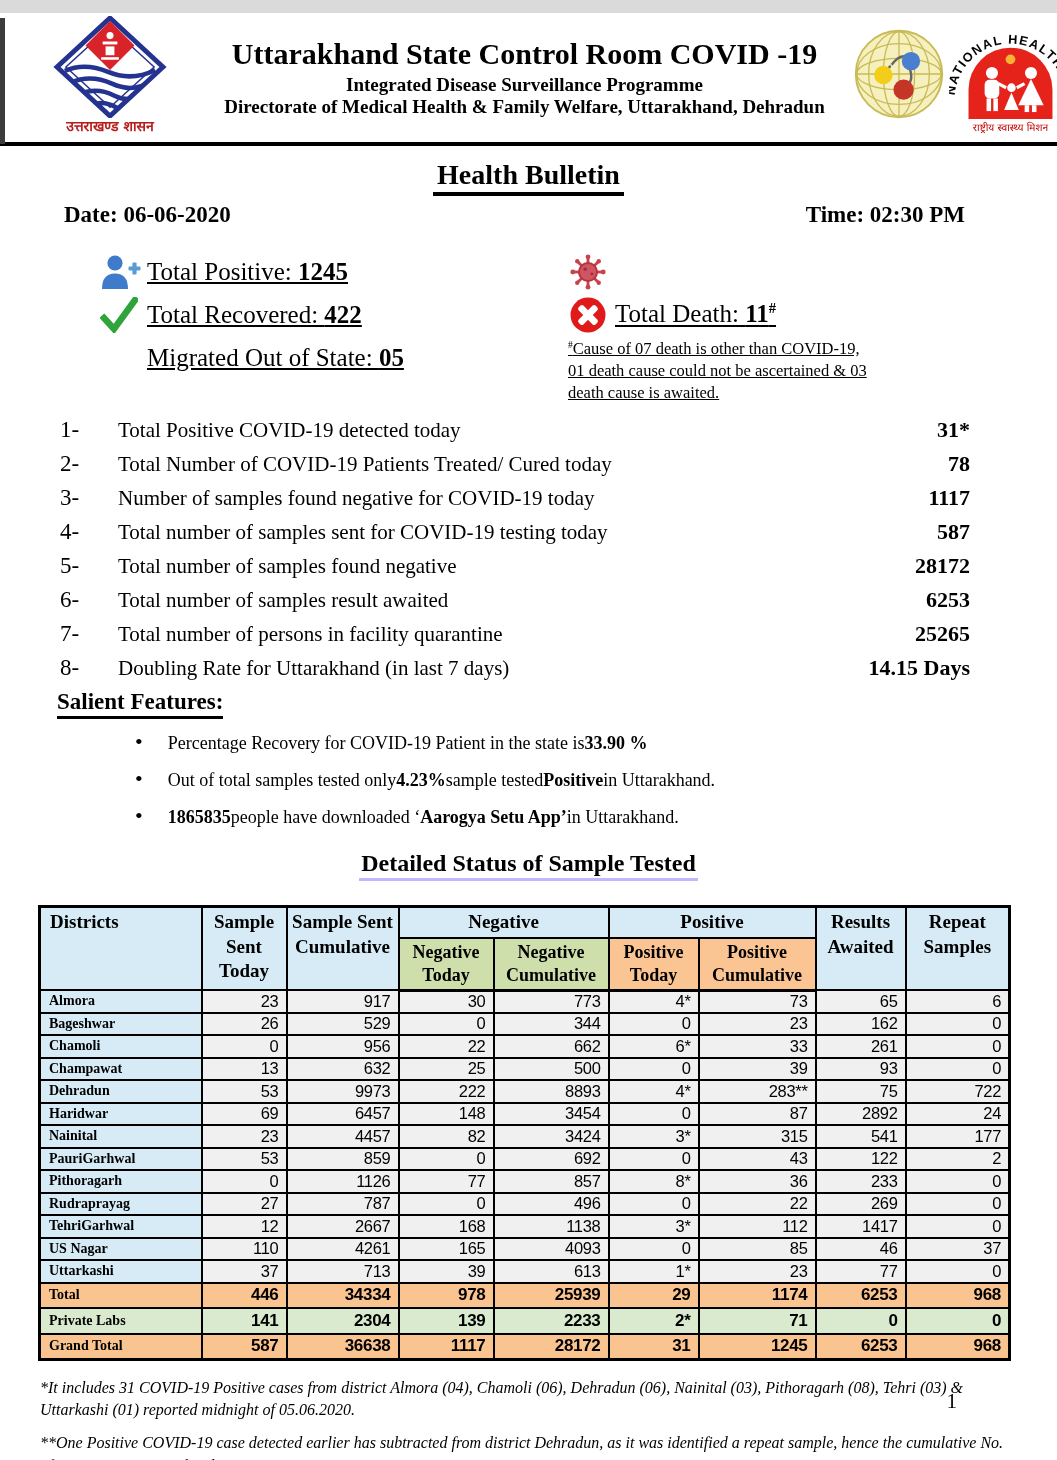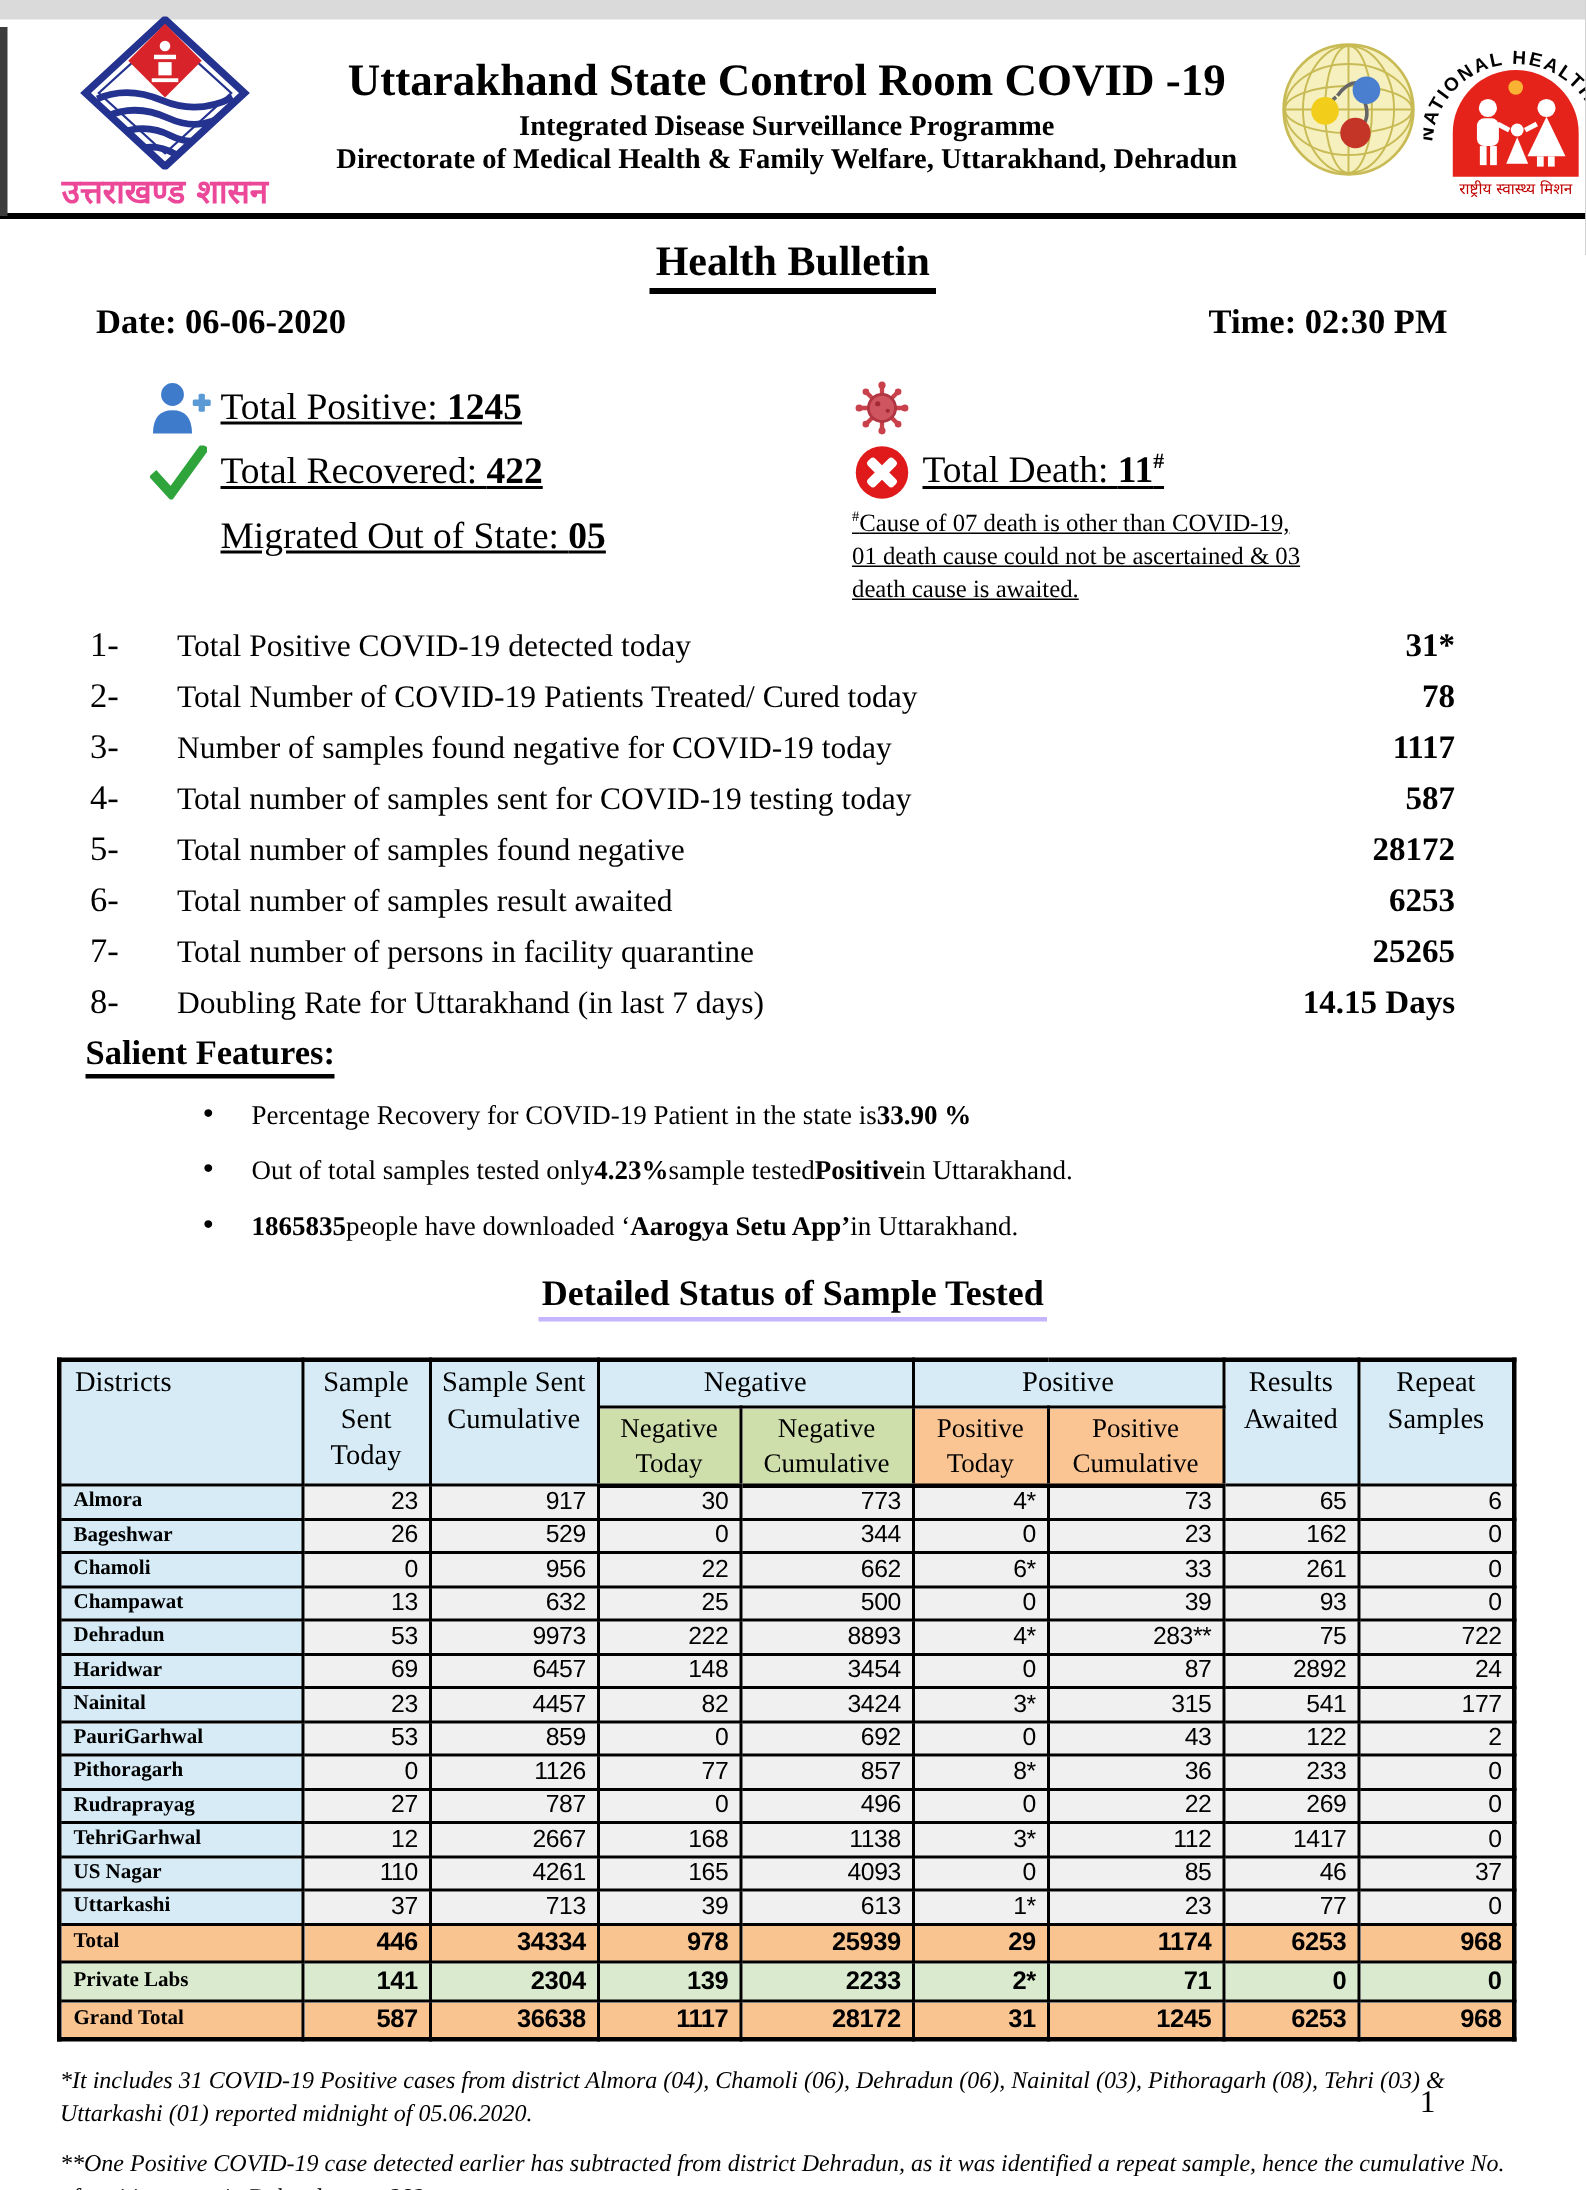--- a/index.html
+++ b/index.html
@@ -5,21 +5,21 @@
   * { margin:0; padding:0; box-sizing:border-box; }
   body { background:#888; font-family:"Liberation Serif", serif; }
   .page { width:1057px; height:1460px; background:#fff; position:relative; overflow:hidden; margin:0 auto; color:#000; }
   .scan-band { height:13px; background:#dadada; width:100%; }
   .artifact-left { position:absolute; left:0; top:18px; width:5px; height:126px; background:#3c3c3c; }
 
   
   .masthead { display:flex; align-items:center; padding:4px 0 8px 24px; border-bottom:4px solid #000; height:133px; }
   .uk-logo-block { width:172px; text-align:center; flex:none; }
   .uk-logo-block svg { display:block; margin:0 auto; }
-  .uk-caption { font-size:22px; font-weight:bold; color:#ec4899; font-family:"DejaVu Sans", sans-serif; margin-top:-2px; }
+  .uk-caption { font-size:14px; font-weight:bold; color:#b91c1c; font-family:"DejaVu Sans", sans-serif; margin-top:-2px; }
   .masthead-center { flex:1; text-align:center; padding-top:4px; }
   .mast-title { font-size:30px; font-weight:bold; line-height:1.15; }
   .mast-sub1 { font-size:19px; font-weight:bold; margin-top:3px; }
   .mast-sub2 { font-size:19px; font-weight:bold; }
   .mast-logos { flex:none; display:flex; align-items:center; }
   .idsp-wrap { width:96px; }
   .nhm-wrap { width:122px; margin-right:-14px; }
 
   
   .bulletin-title { text-align:center; margin-top:13px; }
@@ -52,21 +52,21 @@
   .bullet-item::before { content:"•"; font-size:22px; margin-right:25px; flex:none; }
   .bullet-item .b { font-weight:bold; }
 
   
   .table-title { text-align:center; margin-top:21px; }
   .table-title span { display:inline-block; font-size:24px; font-weight:bold; border-bottom:3px solid #c4b5fd; padding:0 2px 1px; }
   table.sample { border-collapse:collapse; table-layout:fixed; width:970px; margin:24px 0 0 38px; border:3px solid #000; }
   table.sample th, table.sample td { border:2px solid #000; overflow:hidden; }
   col.c1{width:162px} col.c2{width:85px} col.c3{width:112px} col.c4{width:95px}
   col.c5{width:115px} col.c6{width:90px} col.c7{width:117px} col.c8{width:90px} col.c9{width:104px}
-  thead th { background:#d6ebf5; font-size:18px; font-weight:normal; vertical-align:top; line-height:1.28; padding:2px 2px; }
+  thead th { background:#d6ebf5; font-size:18px; font-weight:bold; vertical-align:top; line-height:1.28; padding:2px 2px; }
   thead tr.group-row th { height:27px; font-size:19px; padding-top:2px; }
   th.h-dist { text-align:left; font-size:21px; padding:5px 0 0 9px; vertical-align:top; }
   th.h-green { background:#cfdfac; }
   th.h-orange { background:#fbc493; }
   thead tr:last-child th { border-bottom:3px solid #000; }
   tbody tr { height:22.5px; }
   tbody td.dname { background:#d6ebf5; font-weight:bold; font-size:14px; text-align:left; padding-left:8px; font-family:"Liberation Serif", serif; }
   tbody td.dval { background:#f0f0f0; font-family:"Liberation Sans", sans-serif; font-size:16.5px; letter-spacing:-0.3px; text-align:right; padding-right:7px; }
   tbody tr.row-total, tbody tr.row-private, tbody tr.row-grand { height:25.5px; }
   tbody tr.row-total td, tbody tr.row-grand td { background:#fac491; font-weight:bold; }

